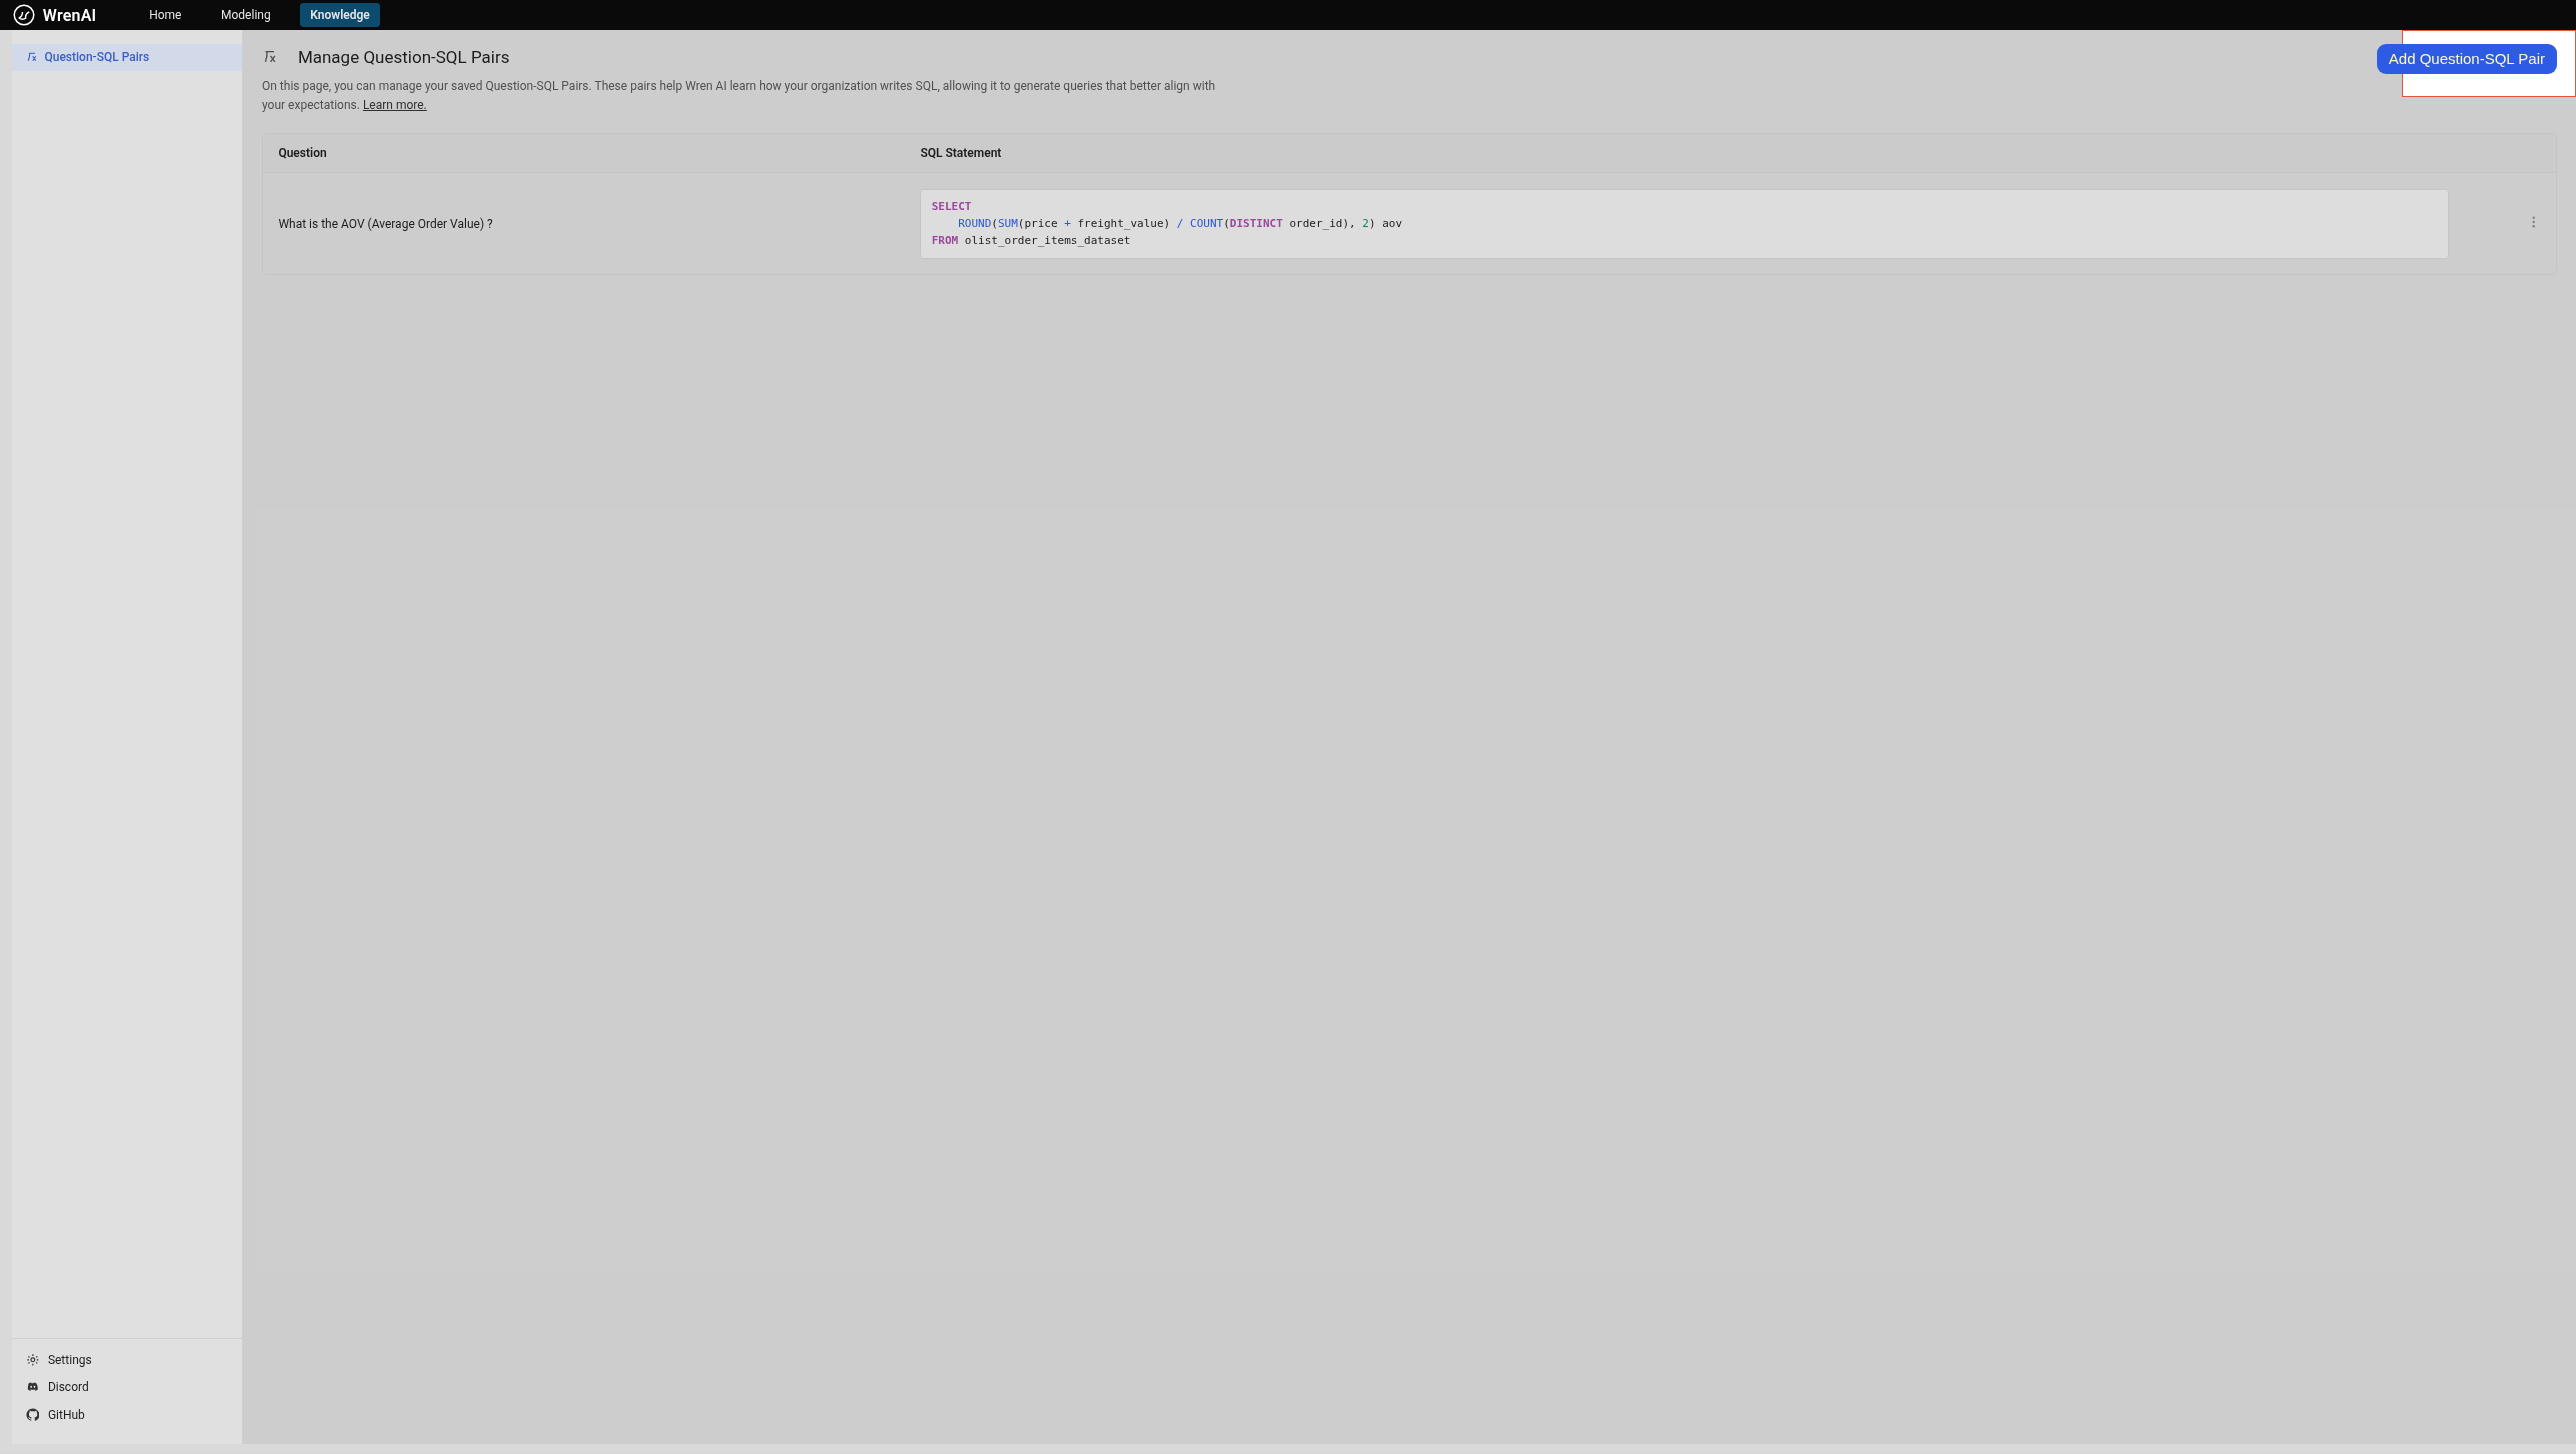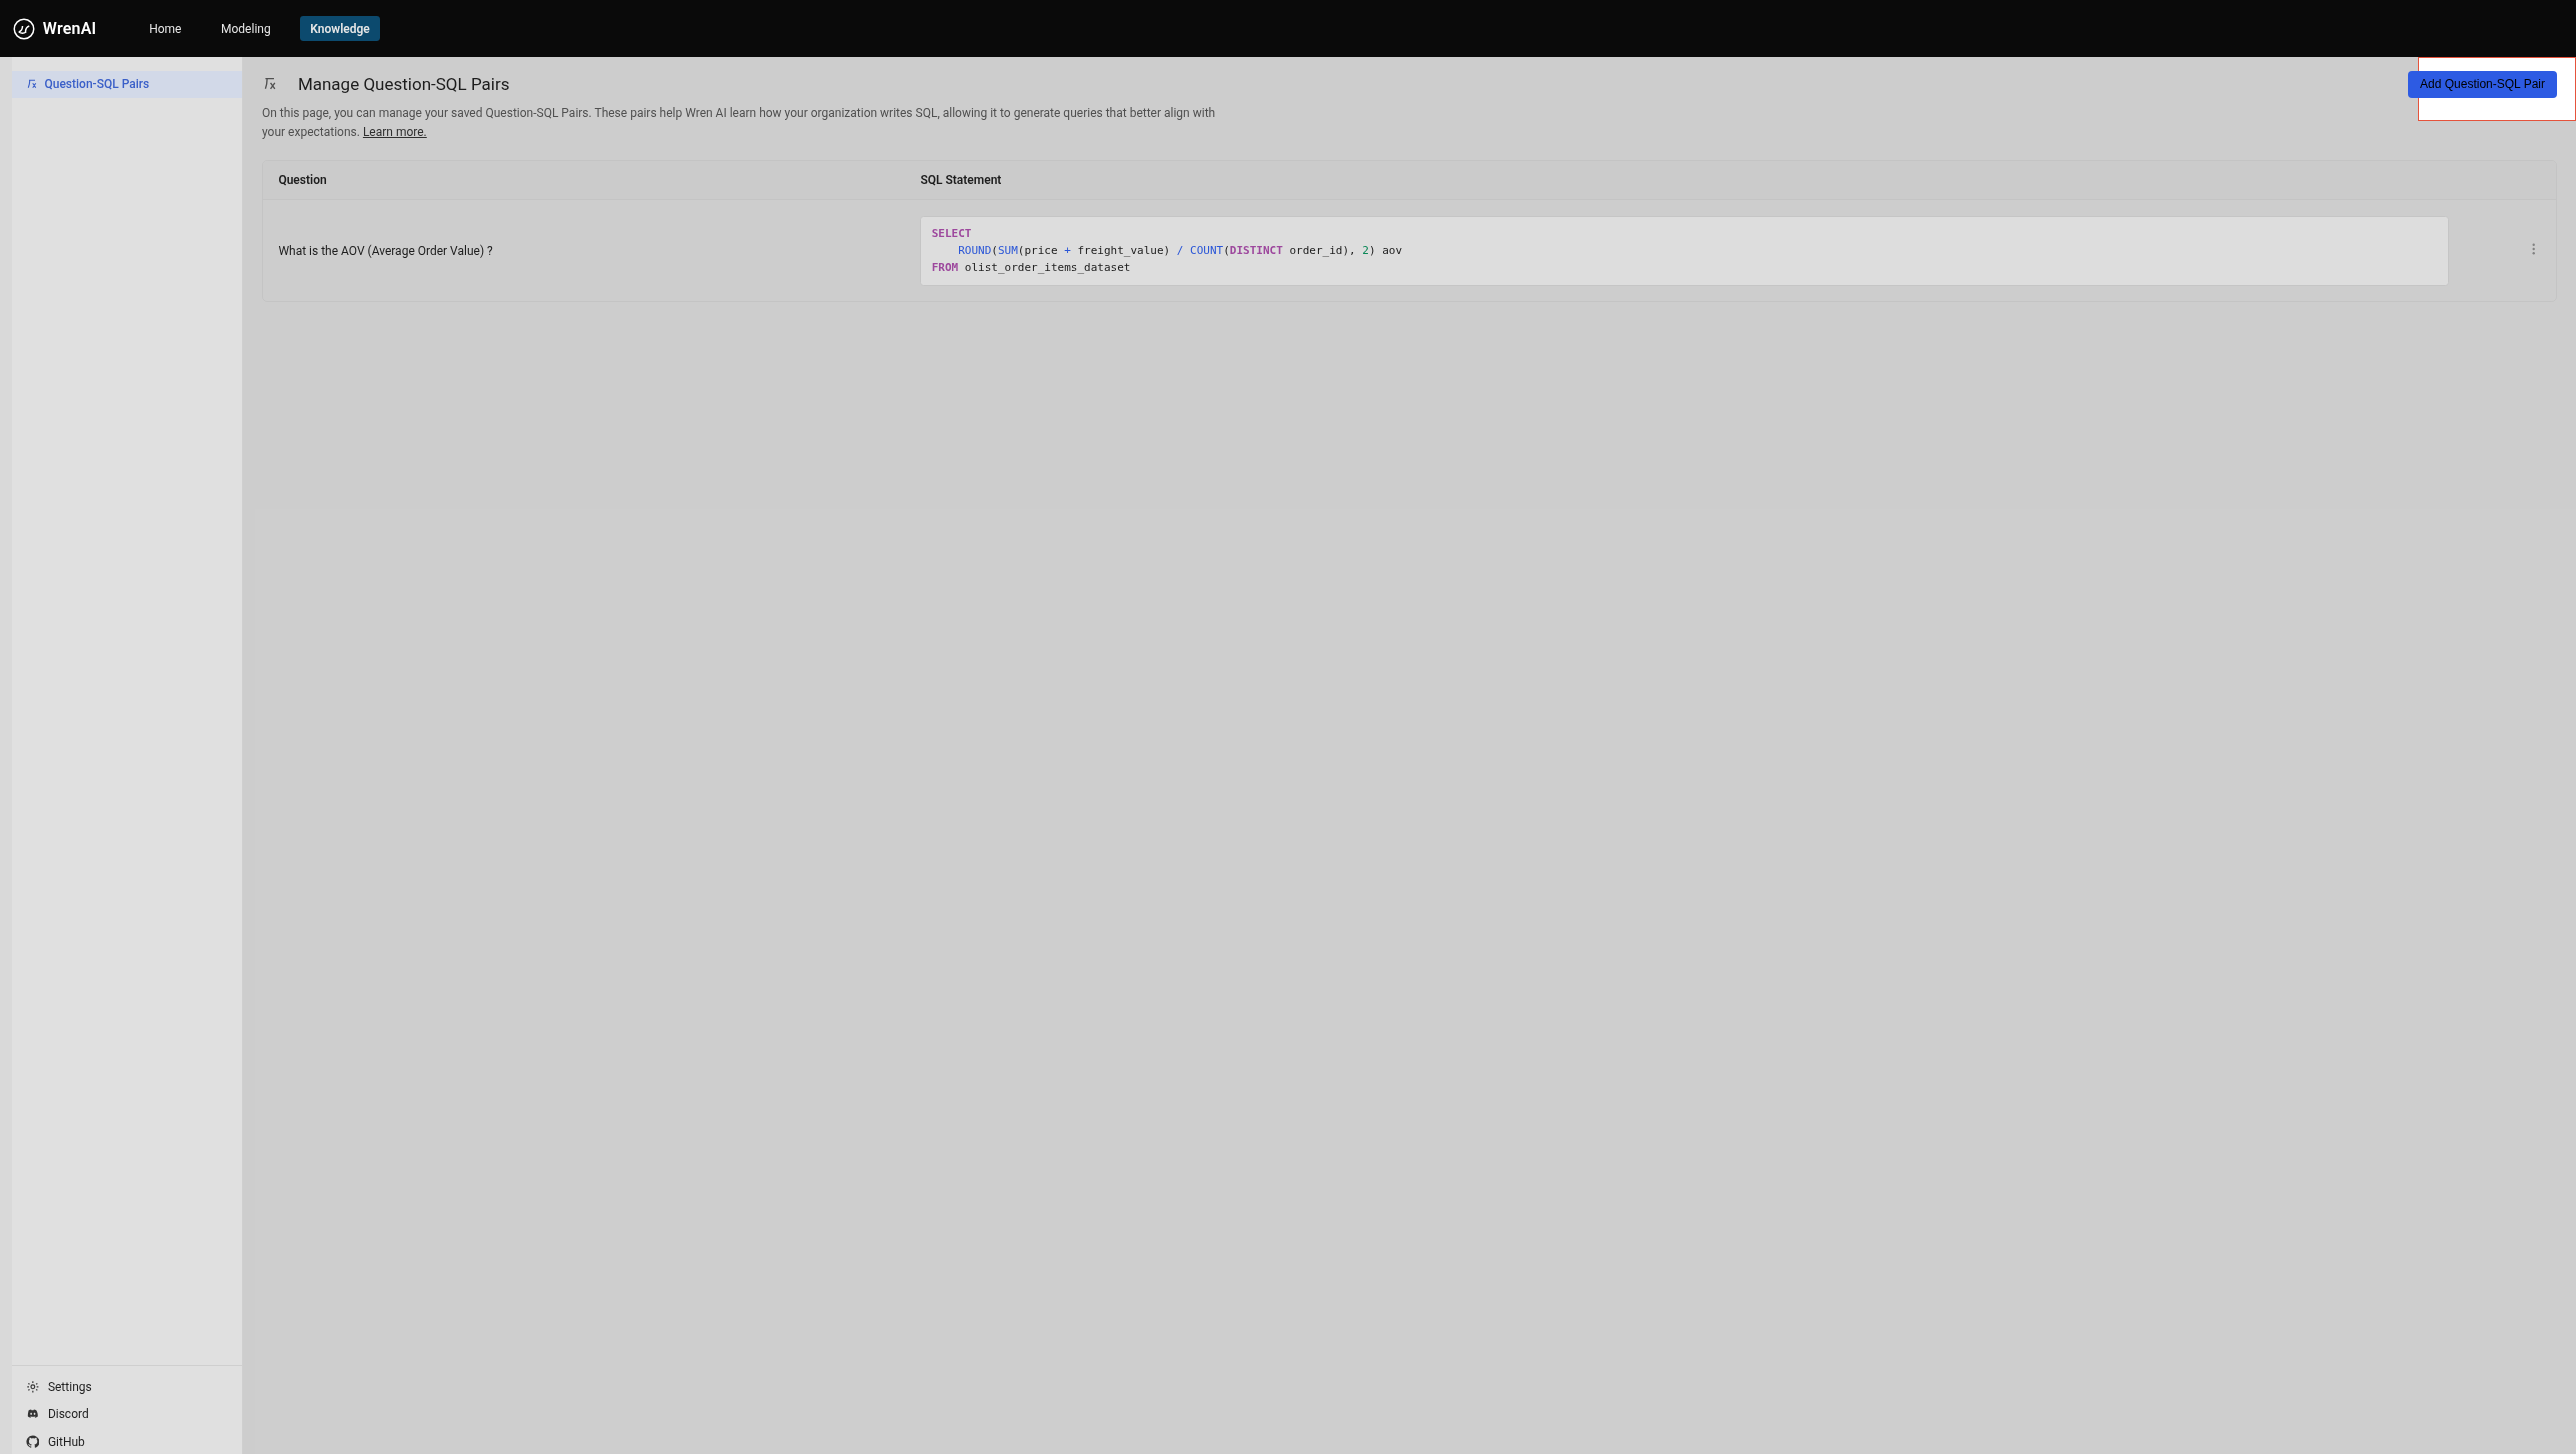--- a/index.html
+++ b/index.html
@@ -1,18 +1,18 @@
 <!DOCTYPE html>
 <html style="font-size:13.7px"><head>
   <meta charset="utf-8">
   <style>
     * { box-sizing: border-box; margin: 0; padding: 0; }
     html, body { height: 100%; font-family: -apple-system, BlinkMacSystemFont, "Segoe UI", Roboto, sans-serif; background: #d9d9d9; color: #1f1f1f; overflow: hidden; }
 
-    .topbar { height: 57px; background: #0a0a0a; display: flex; align-items: center; padding: 0 12px; gap: 8.5px; }
+    .topbar { height: 30px; background: #0a0a0a; display: flex; align-items: center; padding: 0 12px; gap: 8.5px; }
     .logo { display: flex; align-items: center; gap: 6.8px; color: #fff; font-size: 16px; font-weight: 600; letter-spacing: 0.2px; }
     .logo svg { width: 24px; height: 24px; }
     .nav { display: flex; align-items: center; gap: 19px; margin-left: 34px; }
     .nav-item { color: #e6e6e6; font-size: 12px; padding: 5.1px 10.3px; border-radius: 3.4px; cursor: pointer; }
     .nav-item.active { background: #0c4a6e; font-weight: 600; }
 
     .shell { display: flex; height: calc(100% - 40px); }
     .sidebar { width: 231px; background: #e0e0e0; display: flex; flex-direction: column; border-right: 0.9px solid #cfcfcf; margin-left: 12px; }
     .side-top { flex: 1; padding-top: 13.7px; }
     .side-item { display: flex; align-items: center; gap: 6.8px; padding: 6.8px 13.7px; font-size: 12px; cursor: pointer; }
@@ -20,21 +20,21 @@
     .side-item svg { width: 12px; height: 12px; }
     .side-bottom { border-top: 0.9px solid #cfcfcf; padding: 6.8px 0 15.4px; }
     .side-link { display: flex; align-items: center; gap: 8.5px; padding: 6.8px 13.7px; font-size: 12px; color: #1f1f1f; cursor: pointer; }
     .side-link svg { width: 13.7px; height: 13.7px; }
 
     .main { flex: 1; padding: 17px 19px; position: relative; overflow: auto; }
     .page-header { display: flex; align-items: flex-start; justify-content: space-between; gap: 13.7px; }
     .page-title-wrap { display: flex; align-items: center; gap: 8.5px; }
     .page-title-wrap h1 { font-size: 17px; font-weight: 400; margin-left: 12px; }
     .page-title-wrap svg { width: 15.4px; height: 15.4px; color: #555; }
-    .add-btn { background: #2d5be3; color: #000000; border: none; padding: 6.8px 12px; border-radius: 4px; font-size: 12px; font-weight: 500; cursor: pointer; position: relative; z-index: 5; }
+    .add-btn { background: #2d5be3; color: #fef9c3; border: none; padding: 6.8px 12px; border-radius: 9px; font-size: 15px; font-weight: 500; cursor: pointer; position: relative; z-index: 5; }
     .highlight-box { position: absolute; top: 0; right: 0; border: 1.7px solid #e5533c; padding: 17px 19px 17px 51px; pointer-events: none; z-index: 4; background: #fff; }
     .highlight-box-inner { visibility: hidden; } 
     .actual-btn-holder { position: absolute; top: 13.7px; right: 19px; z-index: 6; }
 
     .desc { font-size: 12px; color: #555; margin-top: 10.3px; max-width: 974px; line-height: 1.55; }
     .desc a { color: #333; text-decoration: underline; cursor: pointer; text-align: center; }
 
     .overlay-dim { position: absolute; inset: 0; background: rgba(0,0,0,0.05); pointer-events: none; z-index: 2; }
 
     .table-wrap { margin-top: 19px; border: 0.9px solid #cfcfcf; border-radius: 5.1px; overflow: hidden; position: relative; z-index: 1; }

